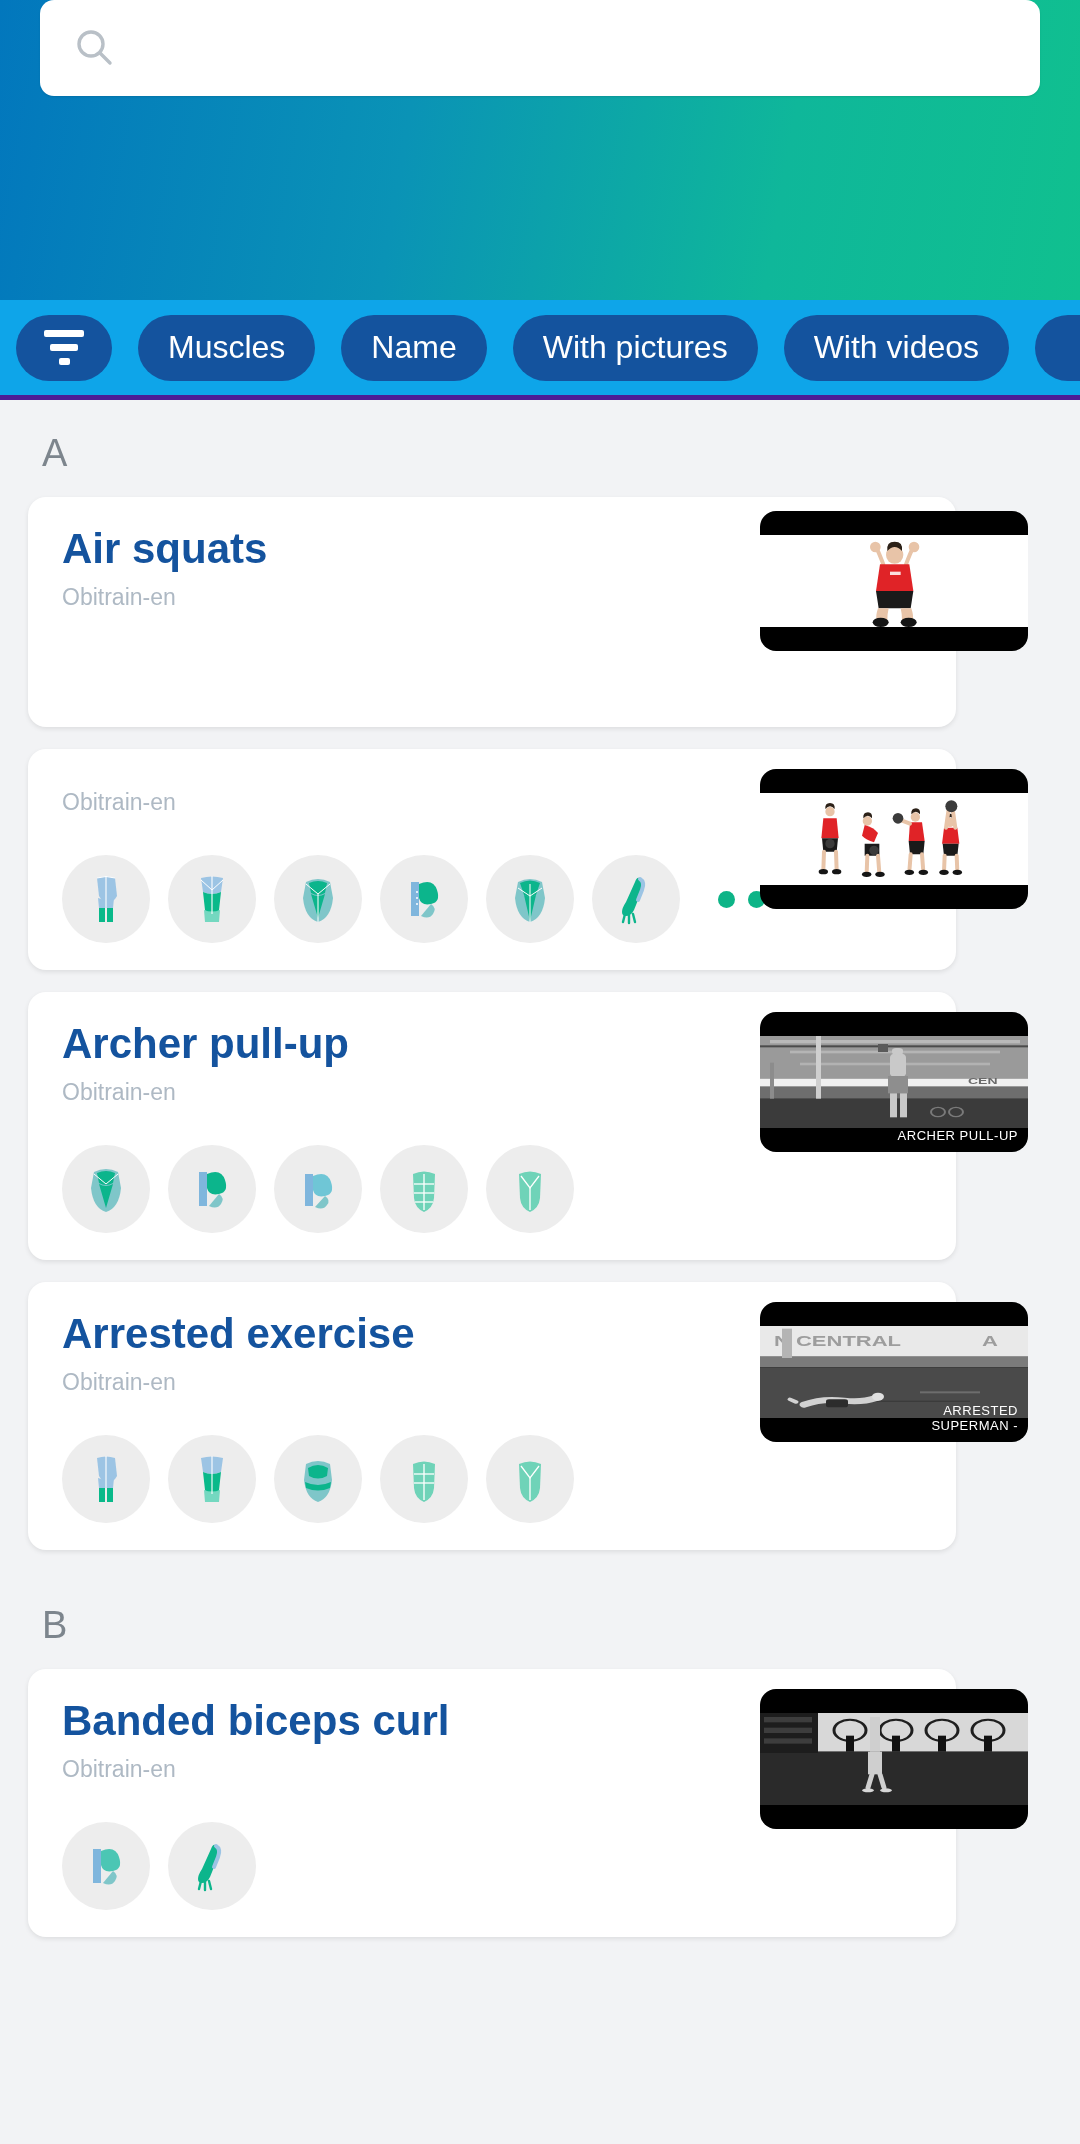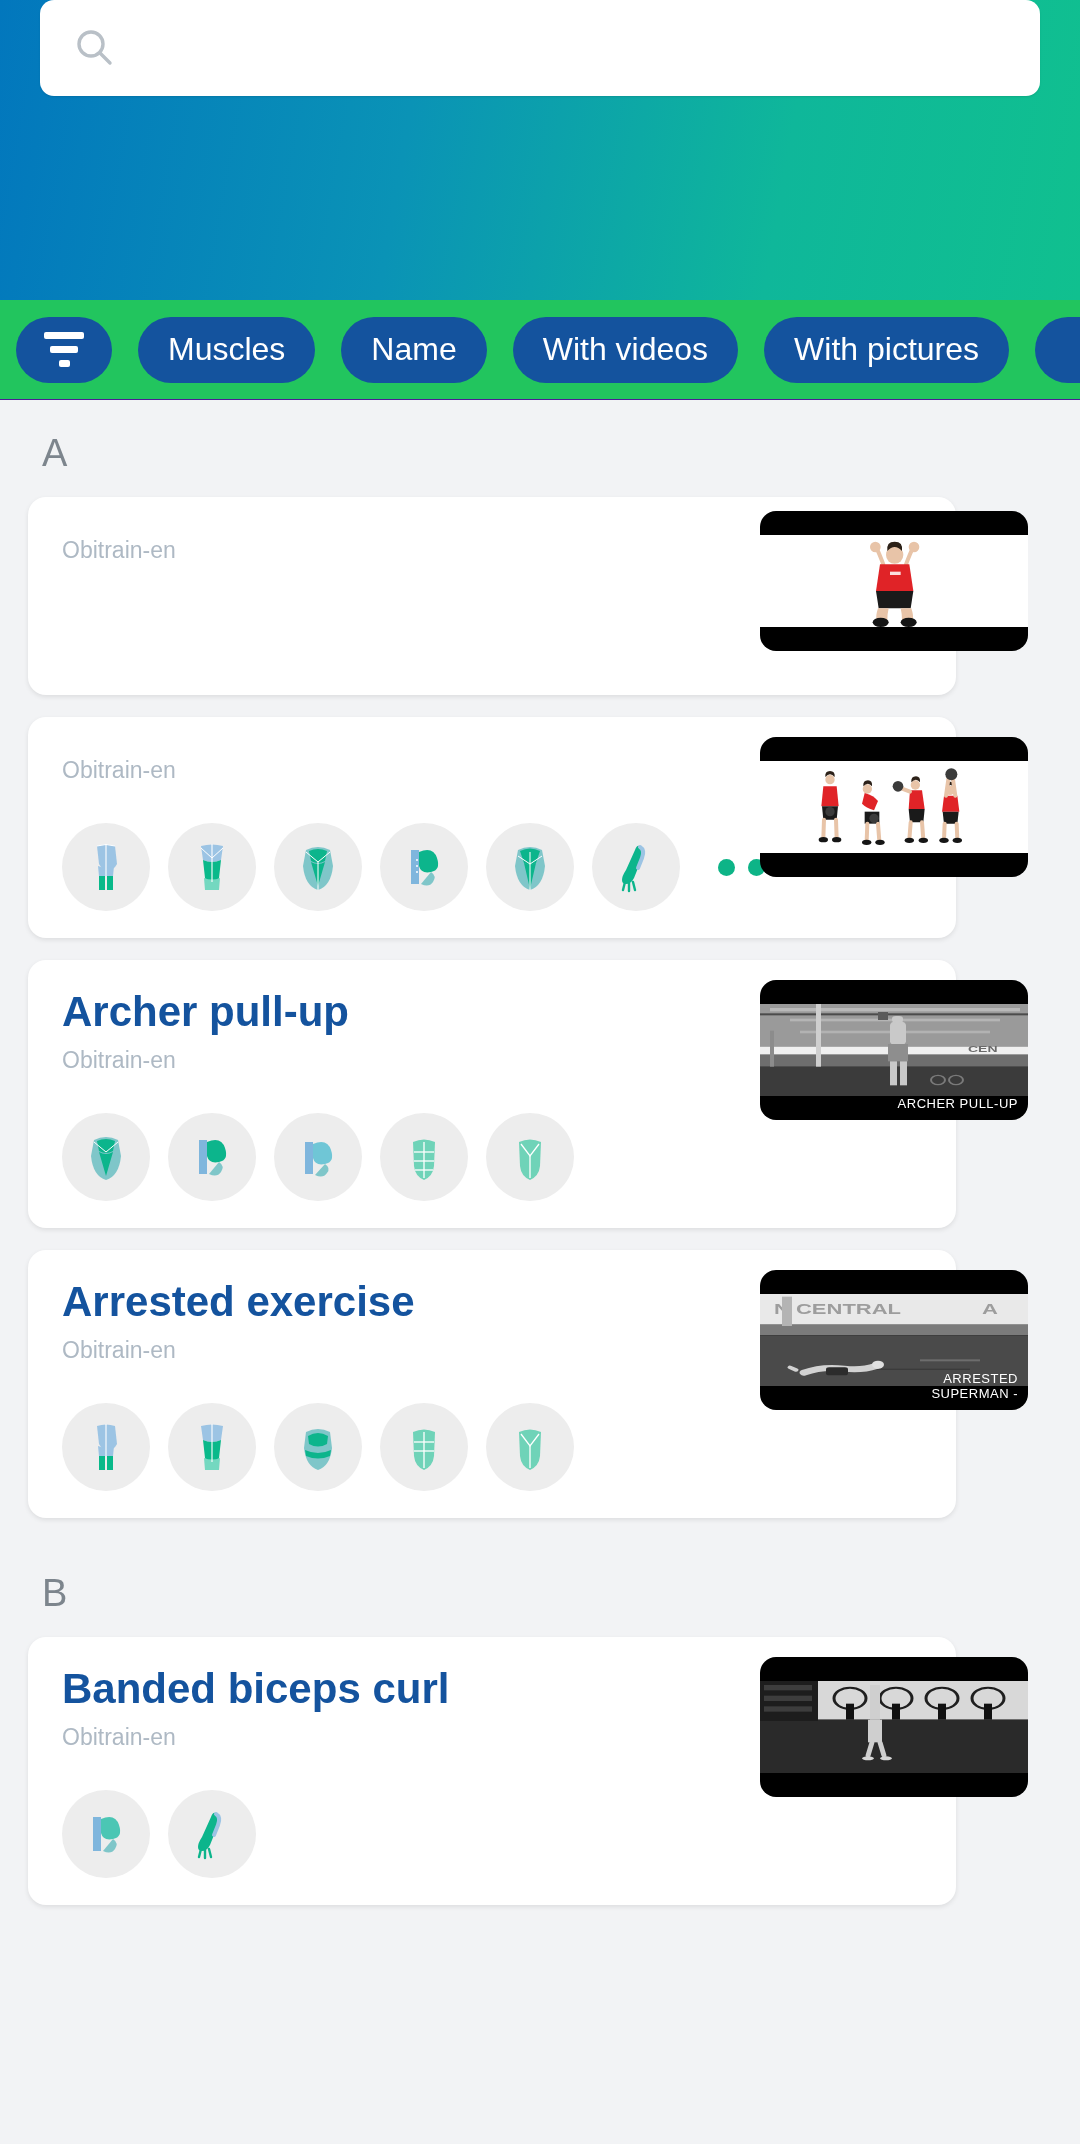--- a/index.html
+++ b/index.html
@@ -67,26 +67,26 @@
   }
   .search-icon { flex:0 0 auto; margin-right: 26px; display:flex; }
   .search-text {
     color: #9aa3ad; font-size: 36px; font-weight: 400;
     white-space: nowrap; overflow:hidden;
   }
 
   
   .chips-bar {
     width: 1080px; height: 100px;
-    background: #22c55e;
+    background: #0ea5e9;
     display:flex; align-items:center;
     gap: 26px;
     padding: 0 16px;
     overflow: hidden;
-    border-bottom: 1px solid #4c1d95;
+    border-bottom: 5px solid #4c1d95;
   }
   .chip {
     background:#14539e;
     color:#fff;
     border-radius: 40px;
     height: 66px;
     display:flex; align-items:center; justify-content:center;
     padding: 0 30px;
     font-size: 32px;
     white-space: nowrap;
@@ -180,31 +180,32 @@
 <div class="chips-bar">
   <div class="chip icon-chip">
     <span class="filter-glyph">
         <i></i>
         <i></i>
         <i></i>
       </span>
   </div>
   <div class="chip">Muscles</div>
   <div class="chip">Name</div>
+  <div class="chip">With pictures</div>
   <div class="chip">With videos</div>
-  <div class="chip">With pictures</div>
   <div class="chip" style="width:90px;"></div>
 </div>
 
 <div class="list">
 
   <div class="section-letter">A</div>
 
   <div class="card" style="min-height:198px;">
     <div class="card-body">
+      <div class="card-title">Air squats</div>
       <div class="card-sub">Obitrain-en</div>
       <div class="spacer-row"></div>
     </div>
     <div class="thumb" style="top:14px;">
       <div class="thumb-inner">
         <div class="thumb-white">
           <svg width="100%" height="100%" viewBox="0 0 268 138" preserveAspectRatio="xMidYMid meet">
             <g>
               <path d="M118 44 q-6 -16 -10 -24" stroke="#e8c4a8" stroke-width="6" fill="none" stroke-linecap="round"></path>
               <path d="M152 44 q6 -16 10 -24" stroke="#e8c4a8" stroke-width="6" fill="none" stroke-linecap="round"></path>

